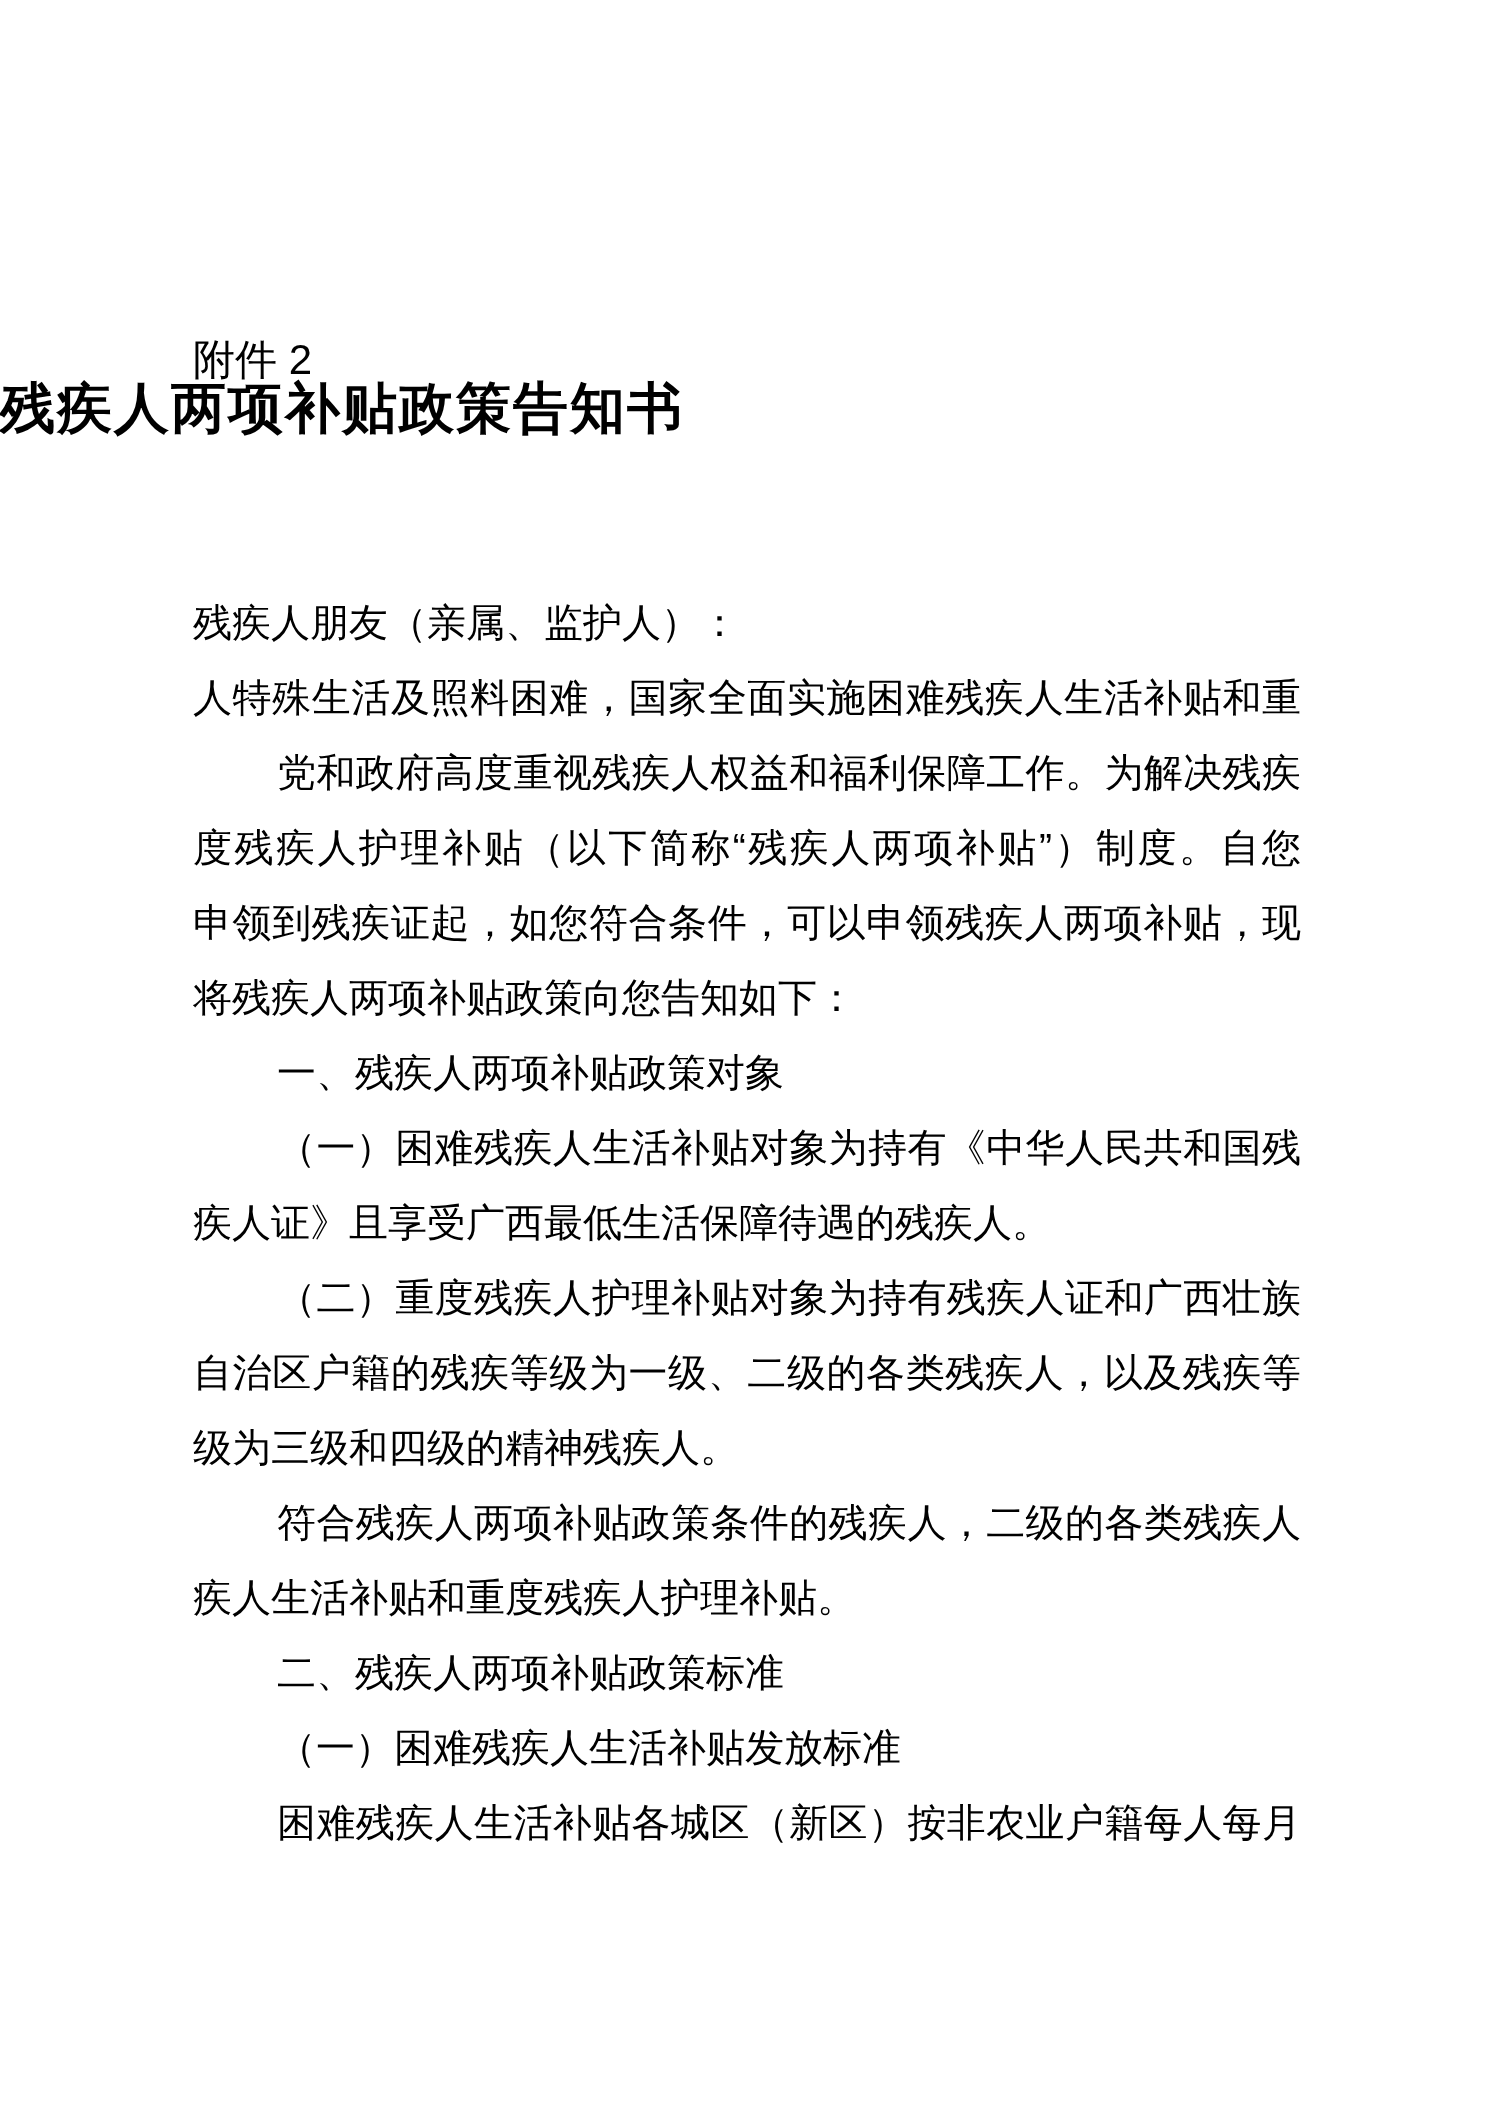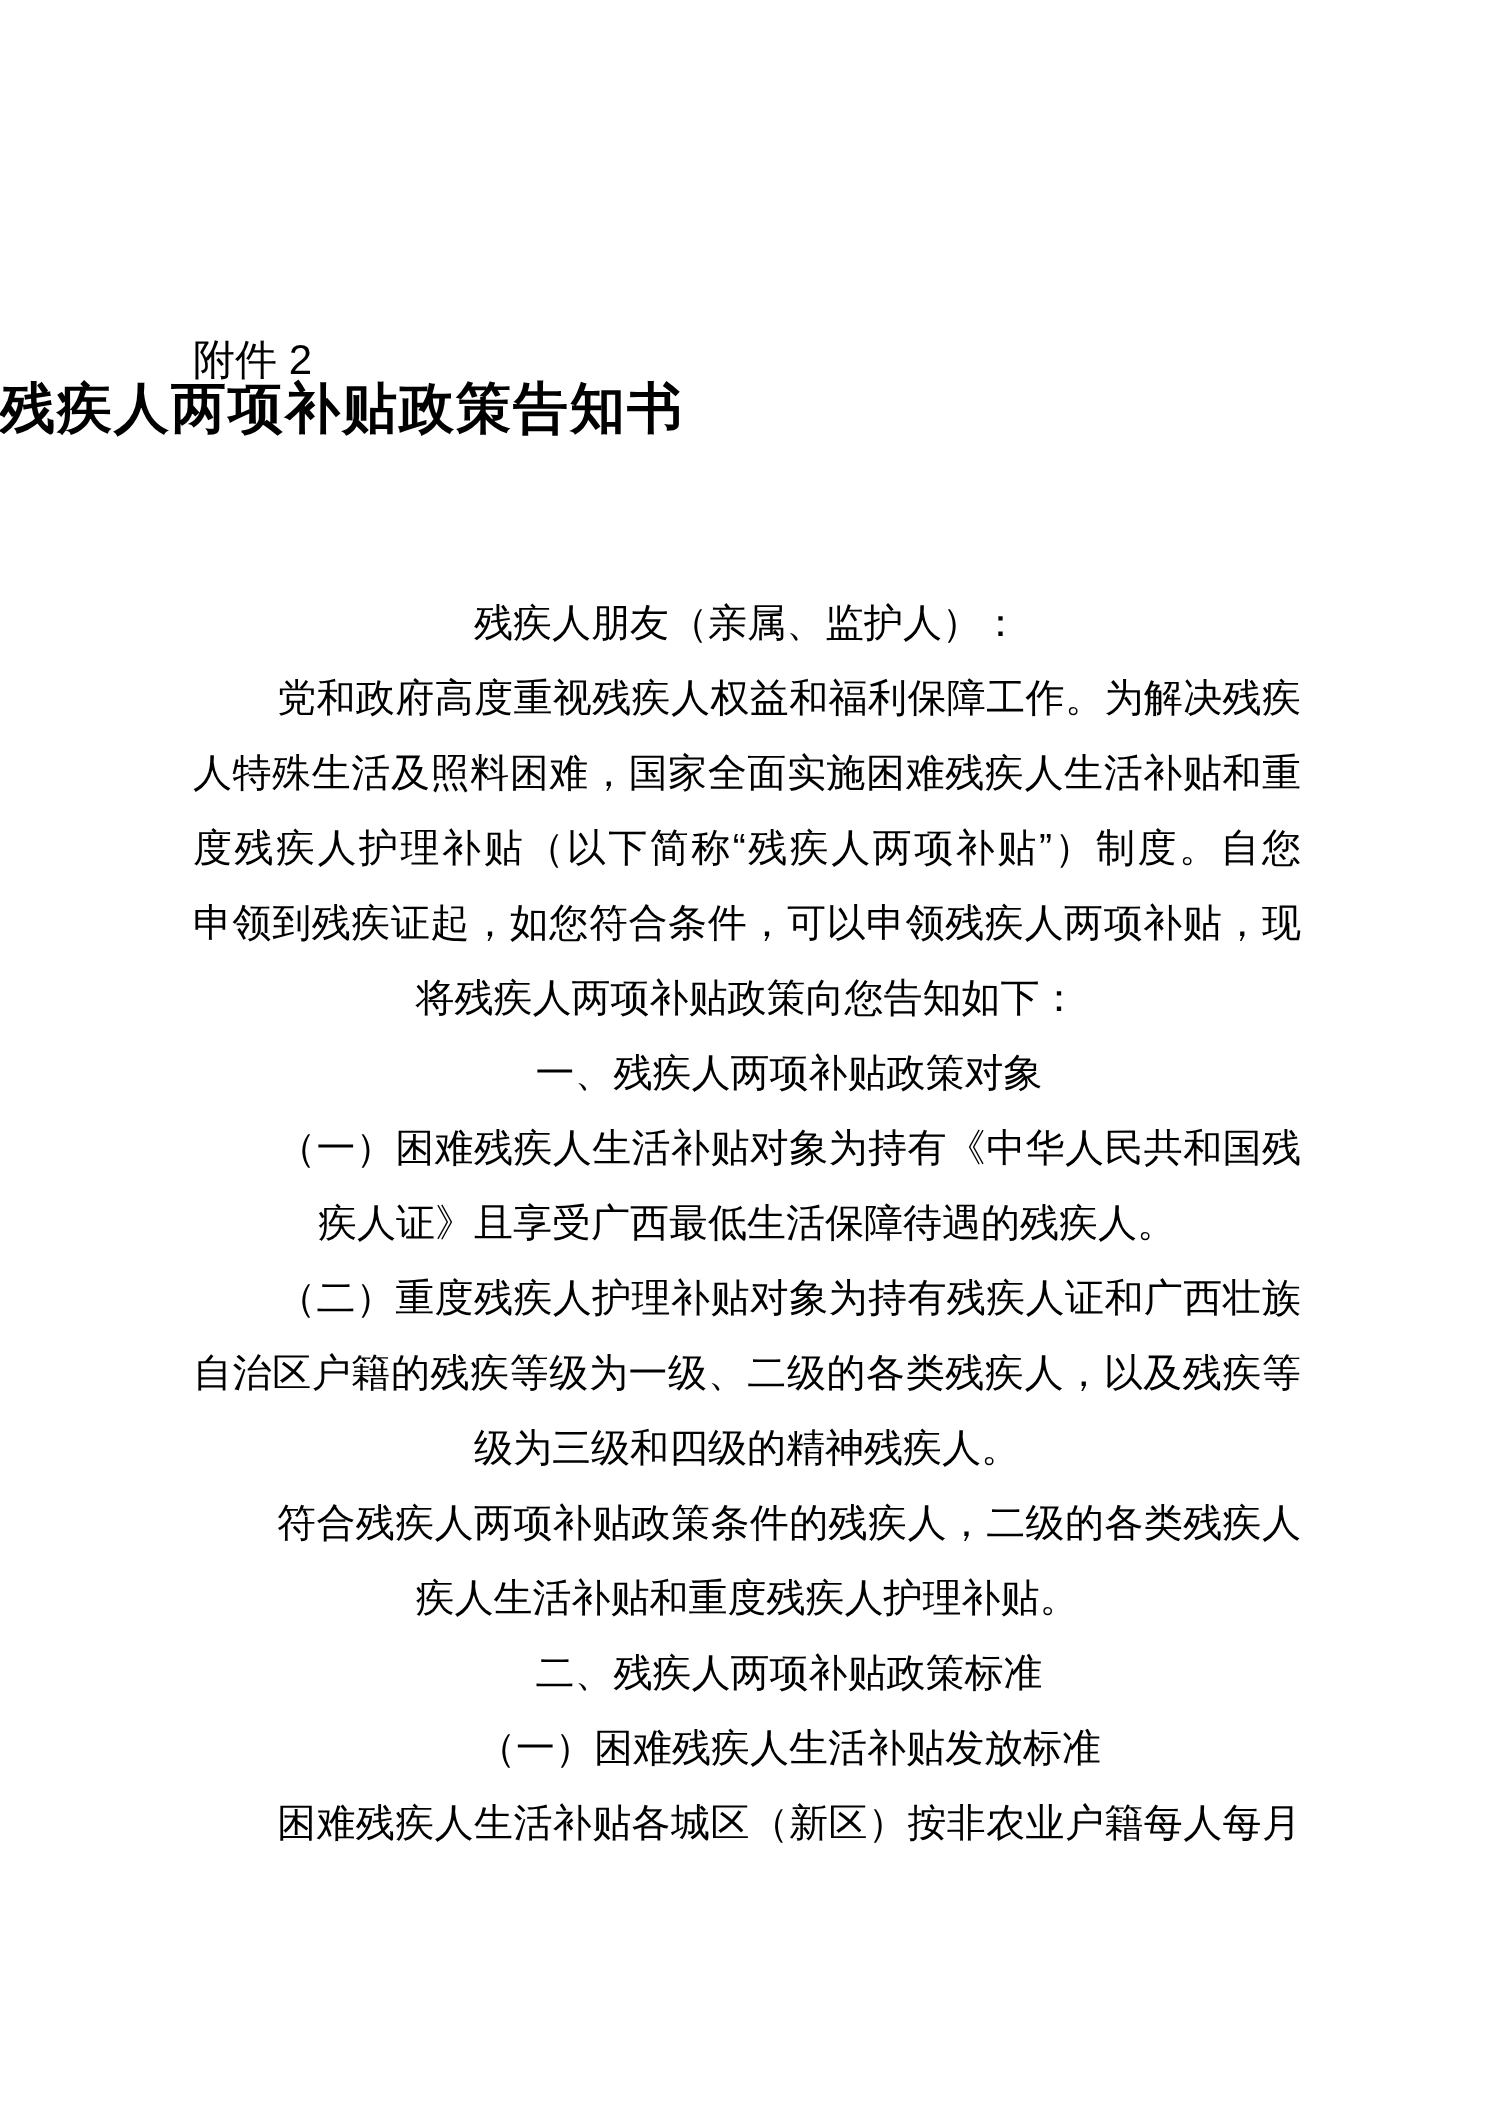--- a/index.html
+++ b/index.html
@@ -41,38 +41,38 @@
   .doc-body {
     position: absolute;
     left: 193px;
     top: 585px;
     width: 1108px;
   }
   .line {
     height: 75px;
     line-height: 75px;
     font-size: 39px;
-    text-align: center;
+    text-align: left;
   }
   .line.i2 { padding-left: 84px; }
   .line.fill {
     text-align: justify;
     text-align-last: justify;
   }
 </style>
 </head>
 <body>
 
 <div class="page">
   <div class="attachment-label">附件 2</div>
   <div class="doc-title">残疾人两项补贴政策告知书</div>
   <div class="doc-body">
       <div class="line i0">残疾人朋友（亲属、监护人）：</div>
+      <div class="line i0 fill">人特殊生活及照料困难，国家全面实施困难残疾人生活补贴和重</div>
       <div class="line i2 fill">党和政府高度重视残疾人权益和福利保障工作。为解决残疾</div>
-      <div class="line i0 fill">人特殊生活及照料困难，国家全面实施困难残疾人生活补贴和重</div>
       <div class="line i0 fill">度残疾人护理补贴（以下简称“残疾人两项补贴”）制度。自您</div>
       <div class="line i0 fill">申领到残疾证起，如您符合条件，可以申领残疾人两项补贴，现</div>
       <div class="line i0">将残疾人两项补贴政策向您告知如下：</div>
       <div class="line i2">一、残疾人两项补贴政策对象</div>
       <div class="line i2 fill">（一）困难残疾人生活补贴对象为持有《中华人民共和国残</div>
       <div class="line i0">疾人证》且享受广西最低生活保障待遇的残疾人。</div>
       <div class="line i2 fill">（二）重度残疾人护理补贴对象为持有残疾人证和广西壮族</div>
       <div class="line i0 fill">自治区户籍的残疾等级为一级、二级的各类残疾人，以及残疾等</div>
       <div class="line i0">级为三级和四级的精神残疾人。</div>
       <div class="line i2 fill">符合残疾人两项补贴政策条件的残疾人，二级的各类残疾人</div>

